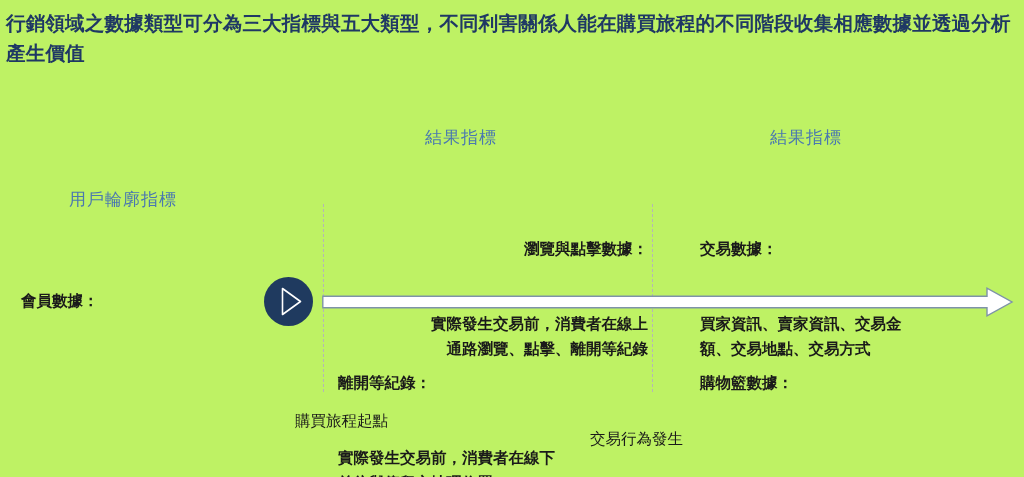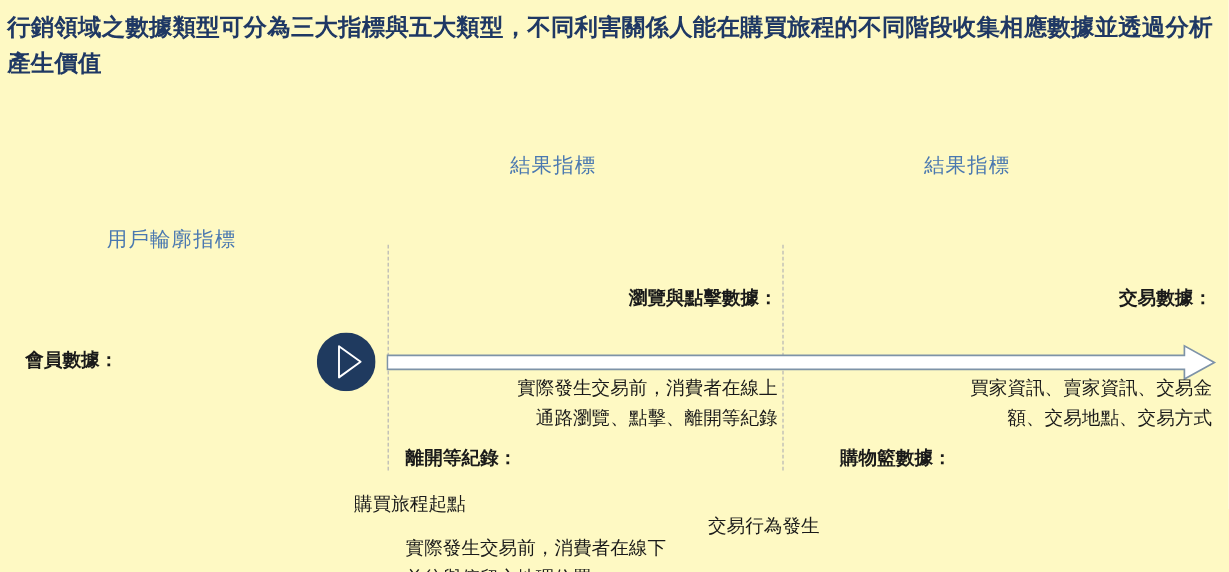--- a/index.html
+++ b/index.html
@@ -10,21 +10,21 @@
   }
   body {
     font-family: "Liberation Sans", "DejaVu Sans", sans-serif;
     color: #1a1a1a;
   }
 
   #canvas {
     position: relative;
     width: 1024px;
     height: 477px;
-    background: #fef9c3;
+    background: #bef264;
     overflow: hidden;
   }
 
   
   .page-title {
     position: absolute;
     left: 6px;
     top: 8px;
     width: 1010px;
     font-size: 19.5px;
@@ -37,21 +37,21 @@
 
   
   .section-head {
     position: absolute;
     font-size: 17px;
     font-weight: normal;
     color: #4a78b0;
     letter-spacing: 1px;
     white-space: nowrap;
   }
-  #head-profile { left: 69px;  top: 188px; margin-left: 20px; }
+  #head-profile { left: 69px;  top: 188px; }
   #head-process { left: 425px; top: 126px; }
   #head-result  { left: 770px; top: 126px; }
 
   
   .dash-sep {
     position: absolute;
     top: 204px;
     height: 188px;
     width: 0;
     border-left: 1.6px dashed #b5b5b5;
@@ -82,29 +82,29 @@
     line-height: 25px;
     color: #1a1a1a;
     white-space: pre-wrap;
   }
   .block .blk-title {
     font-weight: bold;
     display: block;
     white-space: pre-wrap;
   }
   .block .blk-body {
-    font-weight: normal;
+    font-weight: bold;
     display: block;
     white-space: pre-wrap;
   }
 
   #blk-member    { left: 21px;  top: 238px; width: 250px; }
   #blk-browse    { left: 338px; top: 186px; width: 310px; text-align: right; }
   #blk-geo       { left: 338px; top: 320px; width: 310px; }
-  #blk-trans     { left: 700px; top: 186px; width: 310px; text-align: right; }
+  #blk-trans     { left: 700px; top: 186px; width: 310px; }
   #blk-basket    { left: 700px; top: 320px; width: 310px; }
 
   
   .milestone {
     position: absolute;
     font-size: 15.5px;
     line-height: 22px;
     color: #1a1a1a;
     white-space: nowrap;
   }

